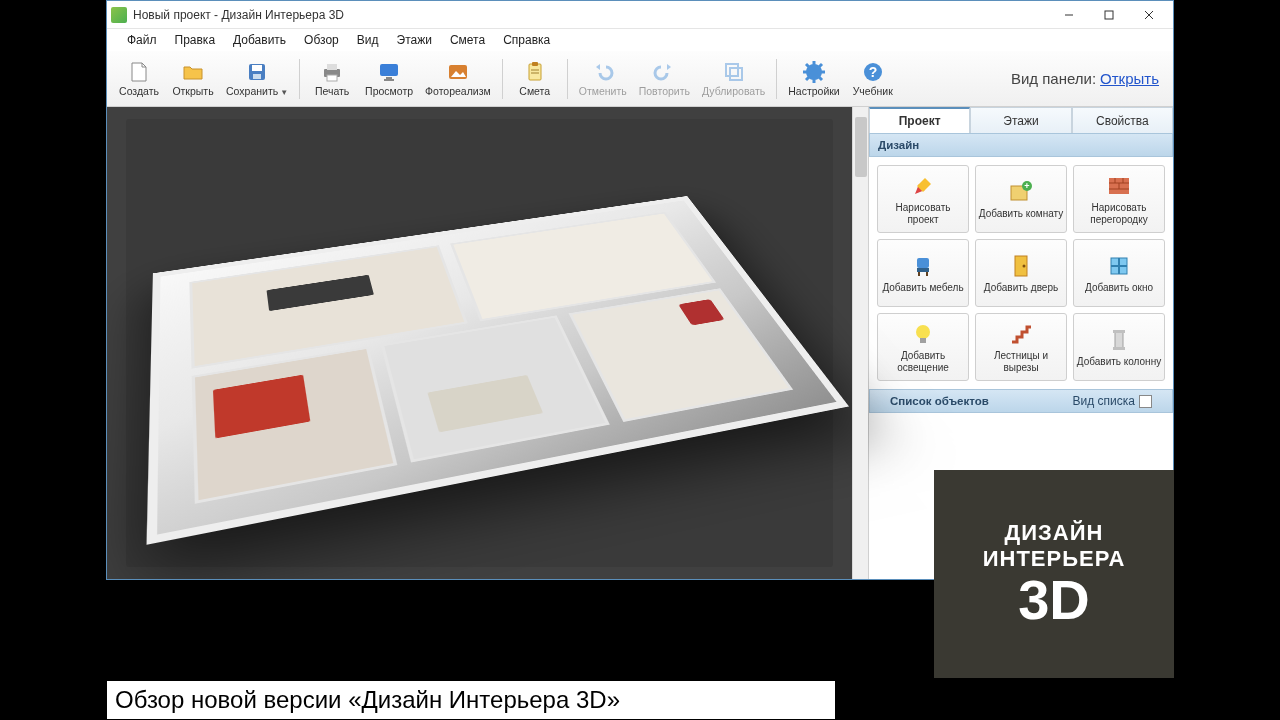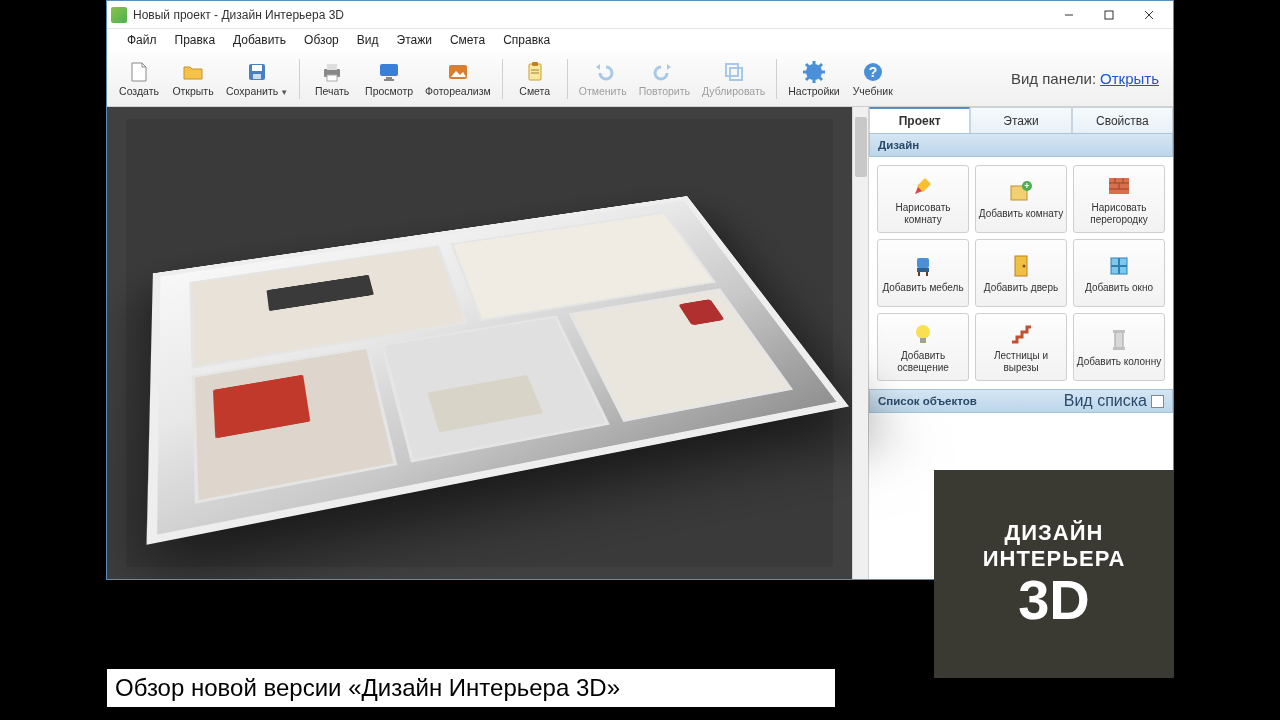--- a/index.html
+++ b/index.html
@@ -1,18 +1,18 @@
 <!DOCTYPE html>
 <html><head>
 <meta charset="utf-8">
 <style>
 * { margin: 0; padding: 0; box-sizing: border-box; font-family: "Segoe UI", Tahoma, sans-serif; }
 body { width: 1280px; height: 720px; background: #000; overflow: hidden; }
 .app-window { position: absolute; left: 106px; top: 0; width: 1068px; height: 580px; background: #fff; border: 1px solid #5b8fbb; display: flex; flex-direction: column; }
-.caption-text { position: absolute; left: 106px; bottom: 12px; width: 730px; height: 40px; background: #fff; border: 1px solid #000; font-size: 24px; display: flex; align-items: center; padding-left: 8px; }
+.caption-text { position: absolute; left: 106px; bottom: 0; width: 730px; height: 40px; background: #fff; border: 1px solid #000; font-size: 24px; display: flex; align-items: center; padding-left: 8px; }
 .side-logo { position: absolute; right: 106px; bottom: 0; top: 470px; width: 240px; height: 208px; background: #3a3932; color: #fff; display: flex; flex-direction: column; align-items: center; justify-content: center; font-weight: bold; }
 .side-logo .l1 { font-size: 22px; letter-spacing: 1px; }
 .side-logo .l2 { font-size: 22px; letter-spacing: 1px; }
 .side-logo .l3 { font-size: 56px; font-weight: 900; line-height: 1; }
 
 .titlebar { height: 28px; display: flex; align-items: center; padding: 0 4px; background: #fff; border-bottom: 1px solid #e5e5e5; }
 .titlebar .icon { width: 16px; height: 16px; background: linear-gradient(135deg,#8bc34a,#4caf50); border-radius: 2px; margin-right: 6px; }
 .titlebar .title { font-size: 12px; color: #333; flex: 1; }
 .win-controls { display: flex; }
 .win-btn { width: 40px; height: 24px; display: flex; align-items: center; justify-content: center; font-size: 11px; color: #333; }
@@ -56,22 +56,22 @@
 .scroll-thumb { position: absolute; left: 2px; top: 10px; width: 12px; height: 60px; background: #c8c8c8; border-radius: 2px; }
 
 .sidepanel { width: 305px; background: #fff; display: flex; flex-direction: column; border-left: 1px solid #d0d0d0; }
 .sp-tabs { display: flex; height: 26px; border-radius: 8px; }
 .sp-tab { flex: 1; display: flex; align-items: center; justify-content: center; font-size: 12px; border: 1px solid #c8d4de; border-bottom: none; background: linear-gradient(#f6fafd,#e8f0f7); color: #333; }
 .sp-tab.active { background: #fff; font-weight: 600; border-top: 2px solid #5b8fbb; }
 .sp-section-head { height: 24px; background: linear-gradient(#d5e6f4,#bcd6ea); border: 1px solid #a9c5db; display: flex; align-items: center; padding: 0 8px; font-size: 11.5px; font-weight: bold; color: #2a4a68; }
 .sp-grid { display: grid; grid-template-columns: repeat(3, 1fr); gap: 6px; padding: 8px; }
 .sp-card { height: 68px; border: 1px solid #cfcfcf; border-radius: 3px; background: linear-gradient(#fdfdfd,#f2f2f2); display: flex; flex-direction: column; align-items: center; justify-content: center; font-size: 10px; text-align: center; line-height: 1.15; color: #333; padding: 2px; }
 .sp-card-ico { width: 26px; height: 26px; margin-bottom: 3px; display: flex; align-items: center; justify-content: center; }
-.sp-list-head { display: flex; align-items: center; justify-content: space-between; padding: 0 8px; border: 1px solid #a9c5db; height: 24px; background: linear-gradient(#d5e6f4,#bcd6ea); font-size: 11.5px; font-weight: bold; color: #2a4a68; }
-.sp-list-right { font-size: 16px; font-weight: normal; display: flex; align-items: center; gap: 4px; }
+.sp-list-head { display: flex; align-items: center; justify-content: space-between; padding: 0 20px; border: 1px solid #a9c5db; height: 24px; background: linear-gradient(#d5e6f4,#bcd6ea); font-size: 11.5px; font-weight: bold; color: #2a4a68; }
+.sp-list-right { font-size: 12px; font-weight: normal; display: flex; align-items: center; gap: 4px; }
 .mini-sq { width: 13px; height: 13px; border: 1px solid #888; background: #fff; }
 
 svg { display: block; }
 </style>
 </head>
 <body>
 
 <div class="app-window">
 
   <div class="titlebar">
@@ -265,21 +265,21 @@
       </div>
       <div class="sp-section-head">Дизайн</div>
       <div class="sp-grid">
         <div class="sp-card">
           <div class="sp-card-ico">
               <svg width="24" height="24">
                 <path d="M4 20l4-10 6 6-10 4z" fill="#d44"></path>
                 <path d="M14 4l6 6-8 8-6-6z" fill="#f8c030"></path>
               </svg>
             </div>
-          <div>Нарисовать комнату</div>
+          <div>Нарисовать проект</div>
         </div>
         <div class="sp-card">
           <div class="sp-card-ico">
               <svg width="24" height="24">
                 <rect x="2" y="6" width="16" height="14" fill="#f0d070" stroke="#c09030"></rect>
                 <circle cx="18" cy="6" r="5" fill="#4caf50"></circle>
                 <text x="18" y="9" text-anchor="middle" fill="#fff" font-size="9" font-weight="bold">+</text>
               </svg>
             </div>
           <div>Добавить комнату</div>

